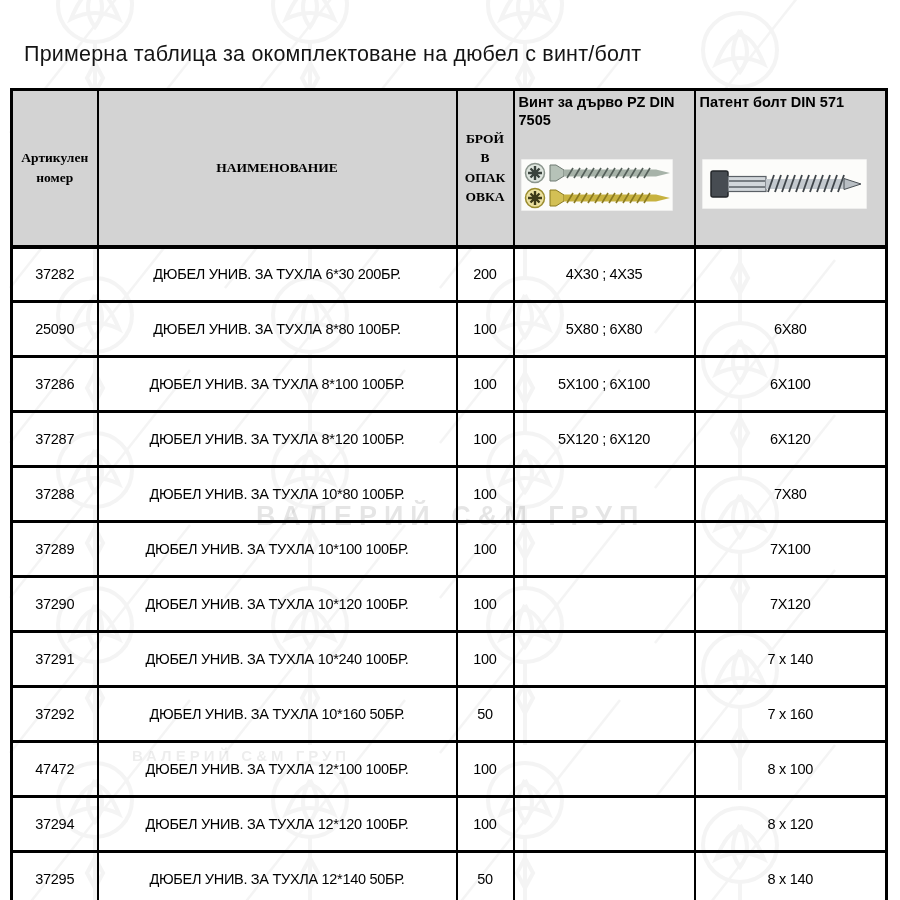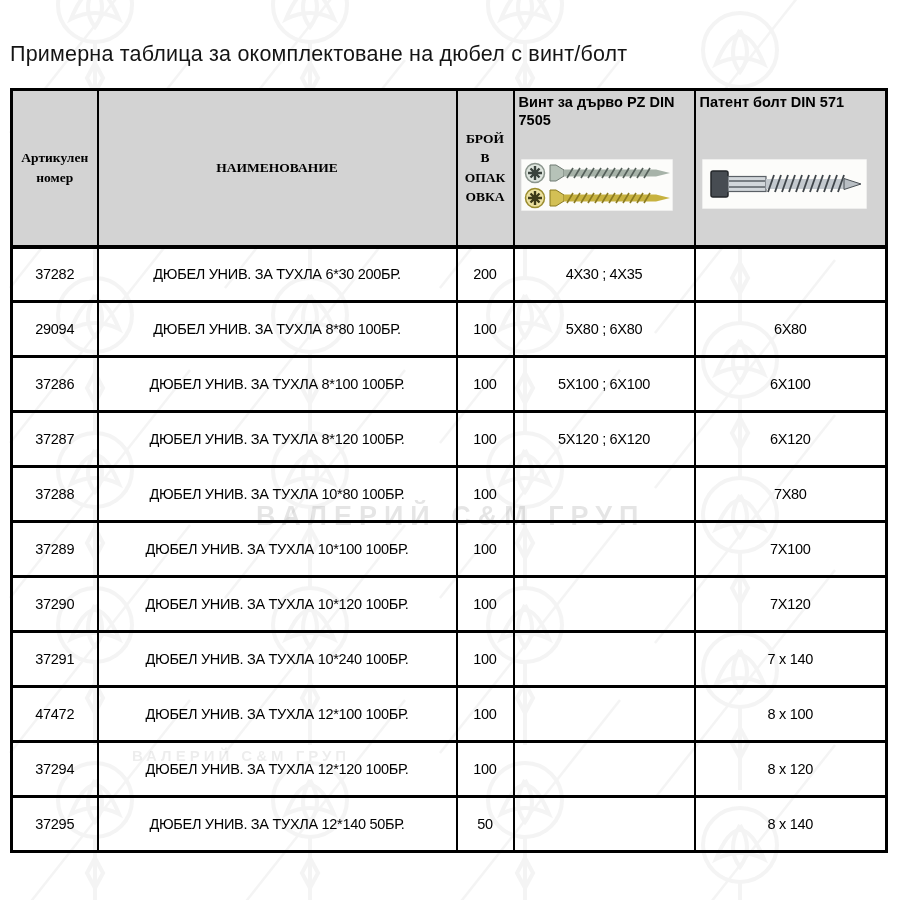--- a/index.html
+++ b/index.html
@@ -21,21 +21,21 @@
     white-space:nowrap; color:#000; opacity:0.10;
   }
   .wm-text-small {
     position:absolute; left:132px; top:747px;
     font-size:15px; font-weight:bold; letter-spacing:4px;
     white-space:nowrap; color:#000; opacity:0.07;
   }
 
   
   .page-title {
-    position:absolute; left:10px; top:42px; z-index:2;
+    position:absolute; left:24px; top:42px; z-index:2;
     font-size:21.5px; letter-spacing:0.2px; color:#141414;
     white-space:nowrap;
   }
 
   
   table.products {
     position:absolute; left:10px; top:88px; z-index:1;
     width:875px; border-collapse:collapse; table-layout:fixed;
     border:3px solid #000;
   }
@@ -209,21 +209,21 @@
   </thead>
   <tbody>
       <tr>
     <td>37282</td>
     <td>ДЮБЕЛ УНИВ. ЗА ТУХЛА 6*30 200БР.</td>
     <td>200</td>
     <td>4X30 ; 4X35</td>
     <td></td>
   </tr>
       <tr>
-    <td>29094</td>
+    <td>25090</td>
     <td>ДЮБЕЛ УНИВ. ЗА ТУХЛА 8*80 100БР.</td>
     <td>100</td>
     <td>5X80 ; 6X80</td>
     <td>6X80</td>
   </tr>
       <tr>
     <td>37286</td>
     <td>ДЮБЕЛ УНИВ. ЗА ТУХЛА 8*100 100БР.</td>
     <td>100</td>
     <td>5X100 ; 6X100</td>
@@ -256,20 +256,27 @@
     <td>100</td>
     <td></td>
     <td>7X120</td>
   </tr>
       <tr>
     <td>37291</td>
     <td>ДЮБЕЛ УНИВ. ЗА ТУХЛА 10*240 100БР.</td>
     <td>100</td>
     <td></td>
     <td>7 x 140</td>
+  </tr>
+      <tr>
+    <td>37292</td>
+    <td>ДЮБЕЛ УНИВ. ЗА ТУХЛА 10*160 50БР.</td>
+    <td>50</td>
+    <td></td>
+    <td>7 x 160</td>
   </tr>
       <tr>
     <td>47472</td>
     <td>ДЮБЕЛ УНИВ. ЗА ТУХЛА 12*100 100БР.</td>
     <td>100</td>
     <td></td>
     <td>8 x 100</td>
   </tr>
       <tr>
     <td>37294</td>

